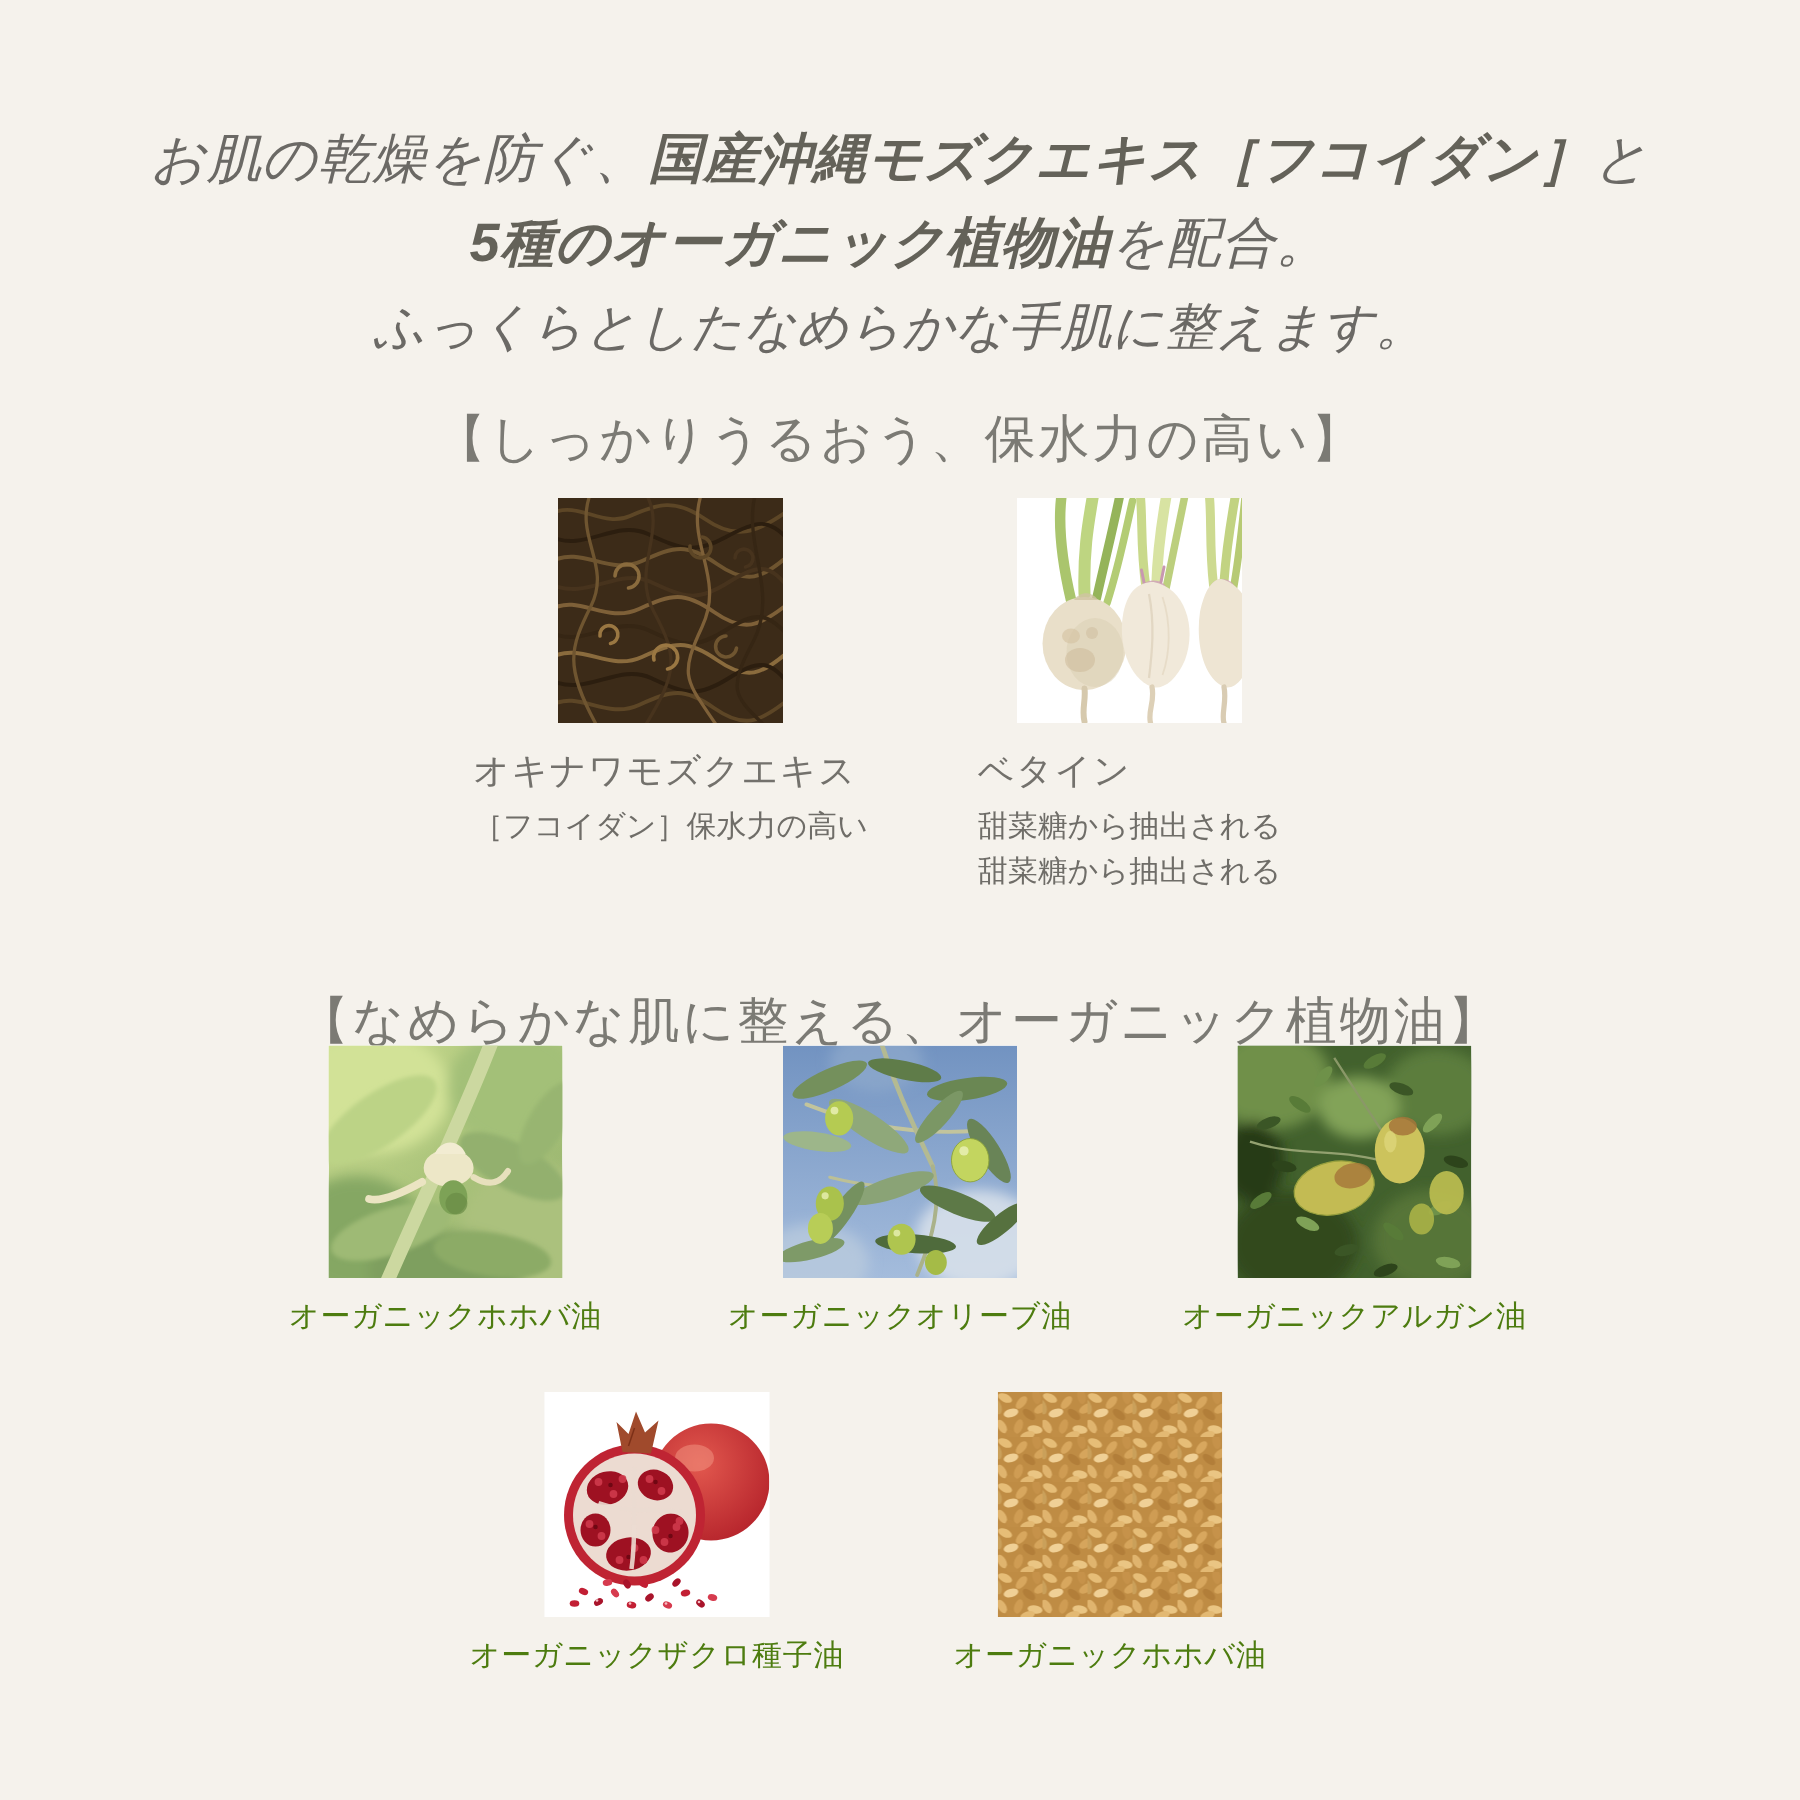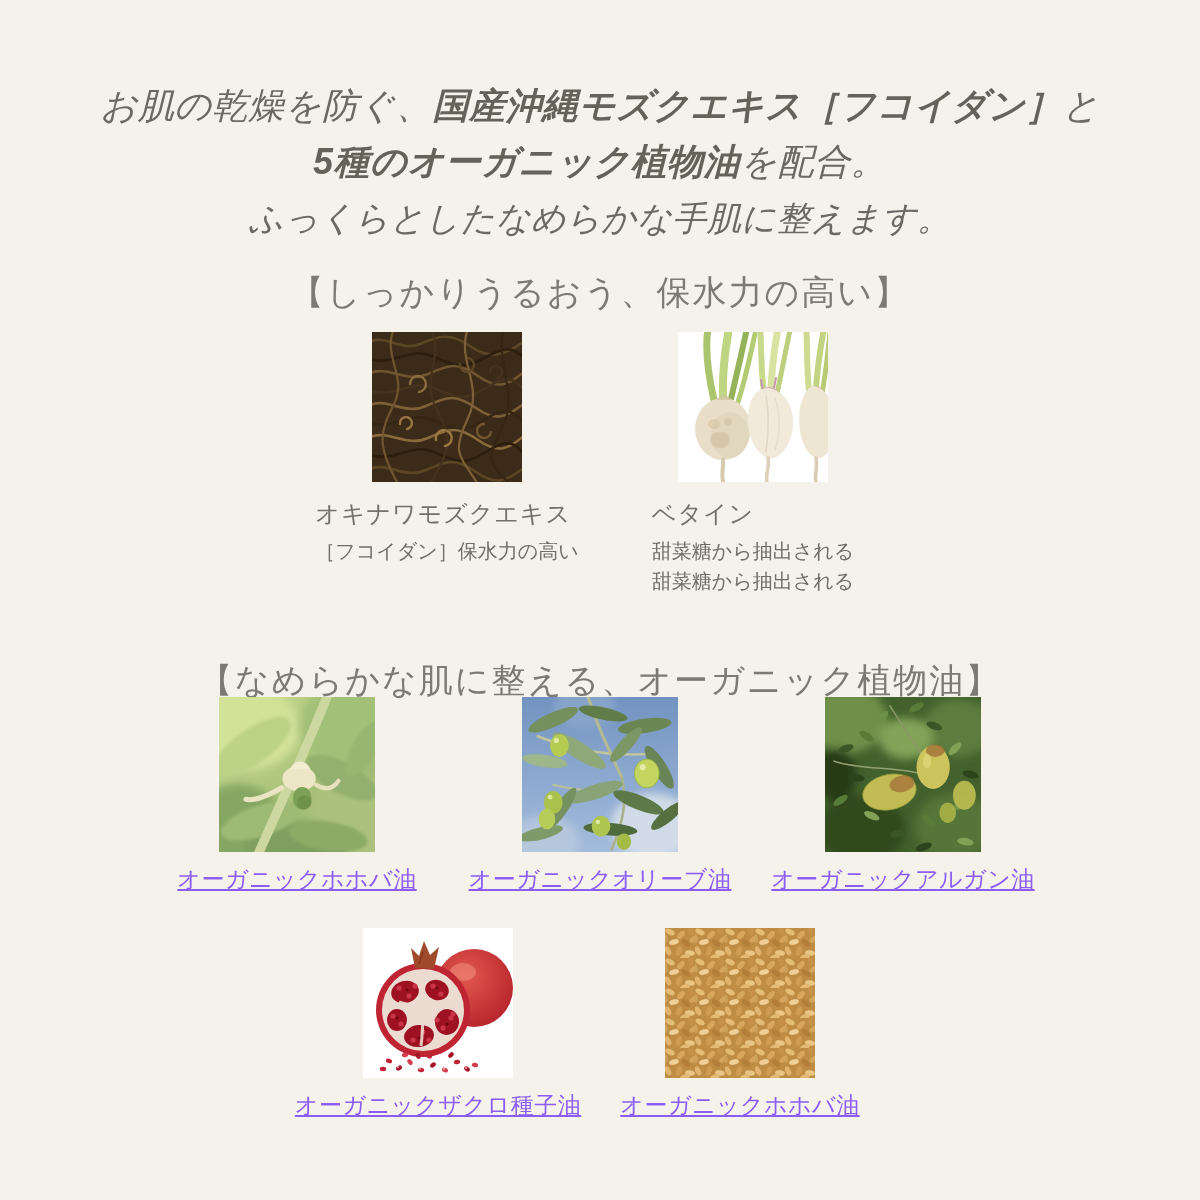--- a/index.html
+++ b/index.html
@@ -32,21 +32,21 @@
   .card{display:flex;flex-direction:column;align-items:center;margin:0;}
   .w296{width:296px;}
   .w290{width:290px;}
   .photo{overflow:hidden;background:#fff;}
   .p150{width:150px;height:150px;}
   .p155{width:156px;height:155px;}
   .photo svg{display:block;width:100%;height:100%;}
 
   .iname{margin-top:16px;font-size:24px;letter-spacing:1px;color:#73716c;white-space:nowrap;}
   .idesc{margin-top:6px;font-size:20px;line-height:30px;color:#6f6d68;text-align:center;white-space:nowrap;}
-  .oil-label{margin-top:12px;font-size:23px;letter-spacing:.5px;color:#8b5cf6;white-space:nowrap;text-decoration:underline;}
+  .oil-label{margin-top:12px;font-size:20px;letter-spacing:.5px;color:#4d7c0f;white-space:nowrap;}
   #row-bottom .oil-label{}
 </style>
 </head>
 <body>
 
 <div class="canvas">
 
   <div class="intro">
     <div class="intro-line"><span>お肌の乾燥を防ぐ、</span><span class="b">国産沖縄モズクエキス［フコイダン］</span><span>と</span></div>
     <div class="intro-line"><span class="b">5種のオーガニック植物油</span><span>を配合。</span></div>

